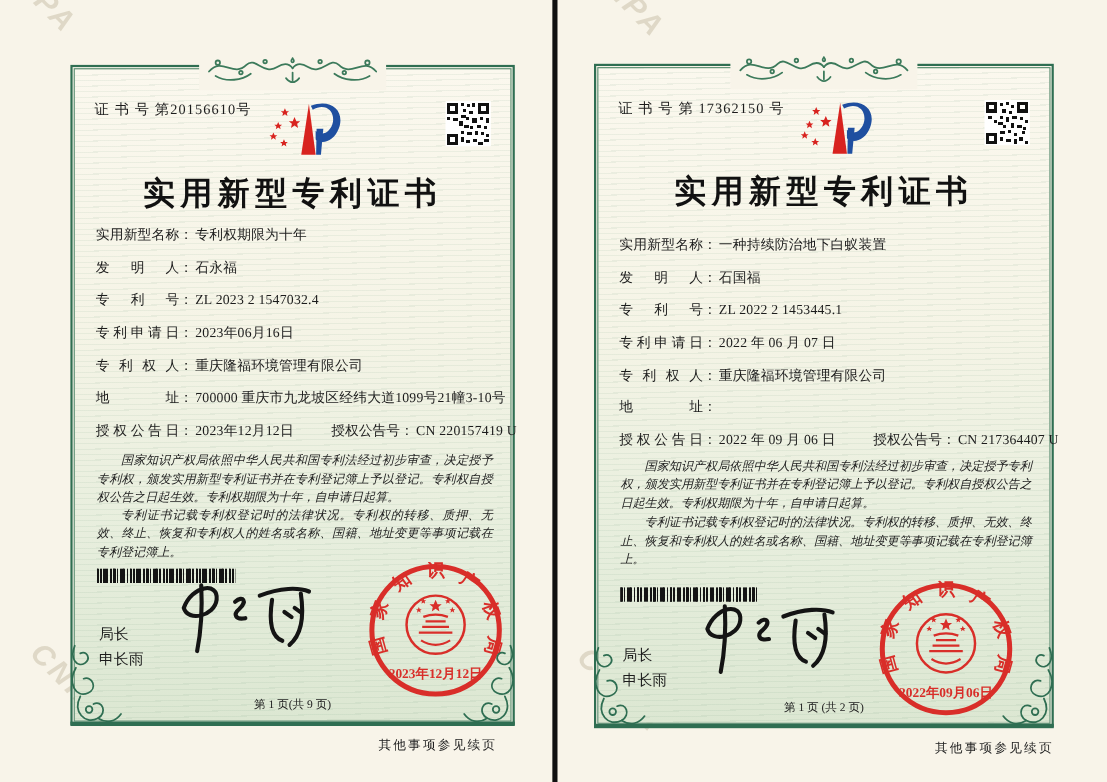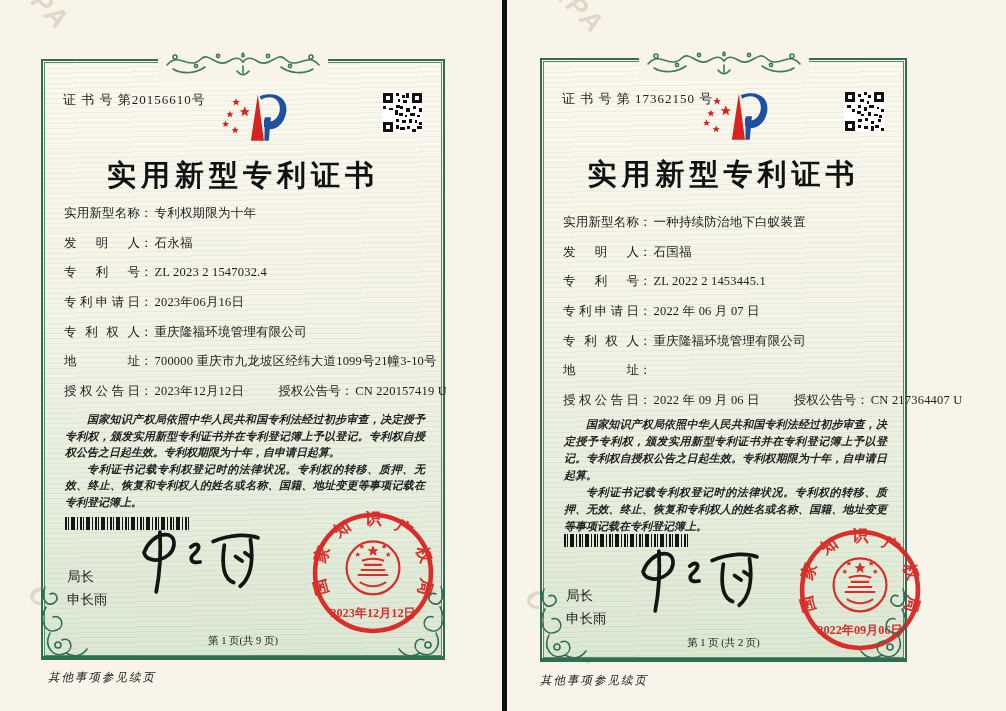--- a/index.html
+++ b/index.html
@@ -24,22 +24,22 @@
     color:rgba(186,174,148,0.40);
     transform:rotate(45deg);
     white-space:nowrap; pointer-events:none; z-index:1;
   }
 
   
   .frame {
     position:absolute; z-index:2;
     border:2px solid #2f6e52;
   }
-  .page-left  .frame { left:41px; top:59px; width:404px; height:600px; }
-  .page-right .frame { left:33px; top:58px; width:367px; height:603px; }
+  .page-left  .frame { left:64px; top:59px; width:404px; height:600px; }
+  .page-right .frame { left:33px; top:58px; width:418px; height:603px; }
   .frame::after { 
     content:""; position:absolute; left:-2px; right:-2px; bottom:-3px; height:4px;
     background:#2f6e52;
   }
   .frame-inner {
     position:absolute; inset:1px;
     border:1px solid #558a6d;
     background:
       repeating-linear-gradient(179deg, rgba(110,155,125,0.10) 0 1px, rgba(0,0,0,0) 1px 5px),
       linear-gradient(180deg,#fbf8ee 0%, #f5f4e6 40%, #e7eedd 72%, #dce7d2 100%);
@@ -71,21 +71,21 @@
   .page-right .rows { top:148px; }
   .row { height:29.6px; display:flex; align-items:center; font-size:12.5px; white-space:nowrap; }
   .rlabel { display:inline-block; width:76px; text-align:justify; text-align-last:justify; flex:0 0 auto; }
   .colon { flex:0 0 auto; margin-right:2px; }
   .rvalue { flex:0 0 auto; letter-spacing:0.2px; }
   .rlabel2 { margin-left:34px; flex:0 0 auto; }
 
   .paras {
     position:absolute; left:22px; right:18px; top:350px;
     font-size:11px; line-height:16.5px; text-align:justify;
-    font-style:italic; color:#222;font-weight:bold;
+    font-style:italic; color:#222;
   }
   .page-right .paras { top:356px; line-height:17px; }
   .paras p { text-indent:2em; }
 
   .barcode {
     position:absolute; left:22px; top:456px; width:126px; height:13px;
     background-image:
       repeating-linear-gradient(90deg,#141414 0 1.5px,rgba(0,0,0,0) 1.5px 3px),
       repeating-linear-gradient(90deg,#141414 0 2px,rgba(0,0,0,0) 2px 7.5px);
   }
@@ -102,21 +102,21 @@
     mix-blend-mode:multiply; opacity:0.95;
   }
   .page-left  .seal { left:268px; top:450px; }
   .page-right .seal { left:256px; top:468px; }
 
   .page-note {
     position:absolute; left:0; right:0; bottom:9px; text-align:center;
     font-size:10.5px; color:#222;
   }
   .footer-note {
-    position:absolute; text-align:left; font-size:11.5px; font-style:italic;
+    position:absolute; text-align:right; font-size:11.5px; 
     letter-spacing:2px; color:#222; z-index:2;
   }
   .page-left  .footer-note { left:48px; width:404px; top:670px; }
   .page-right .footer-note { left:33px; width:418px; top:673px; }
 
   svg { display:block; }
 </style>
 </head>
 <body>
 

